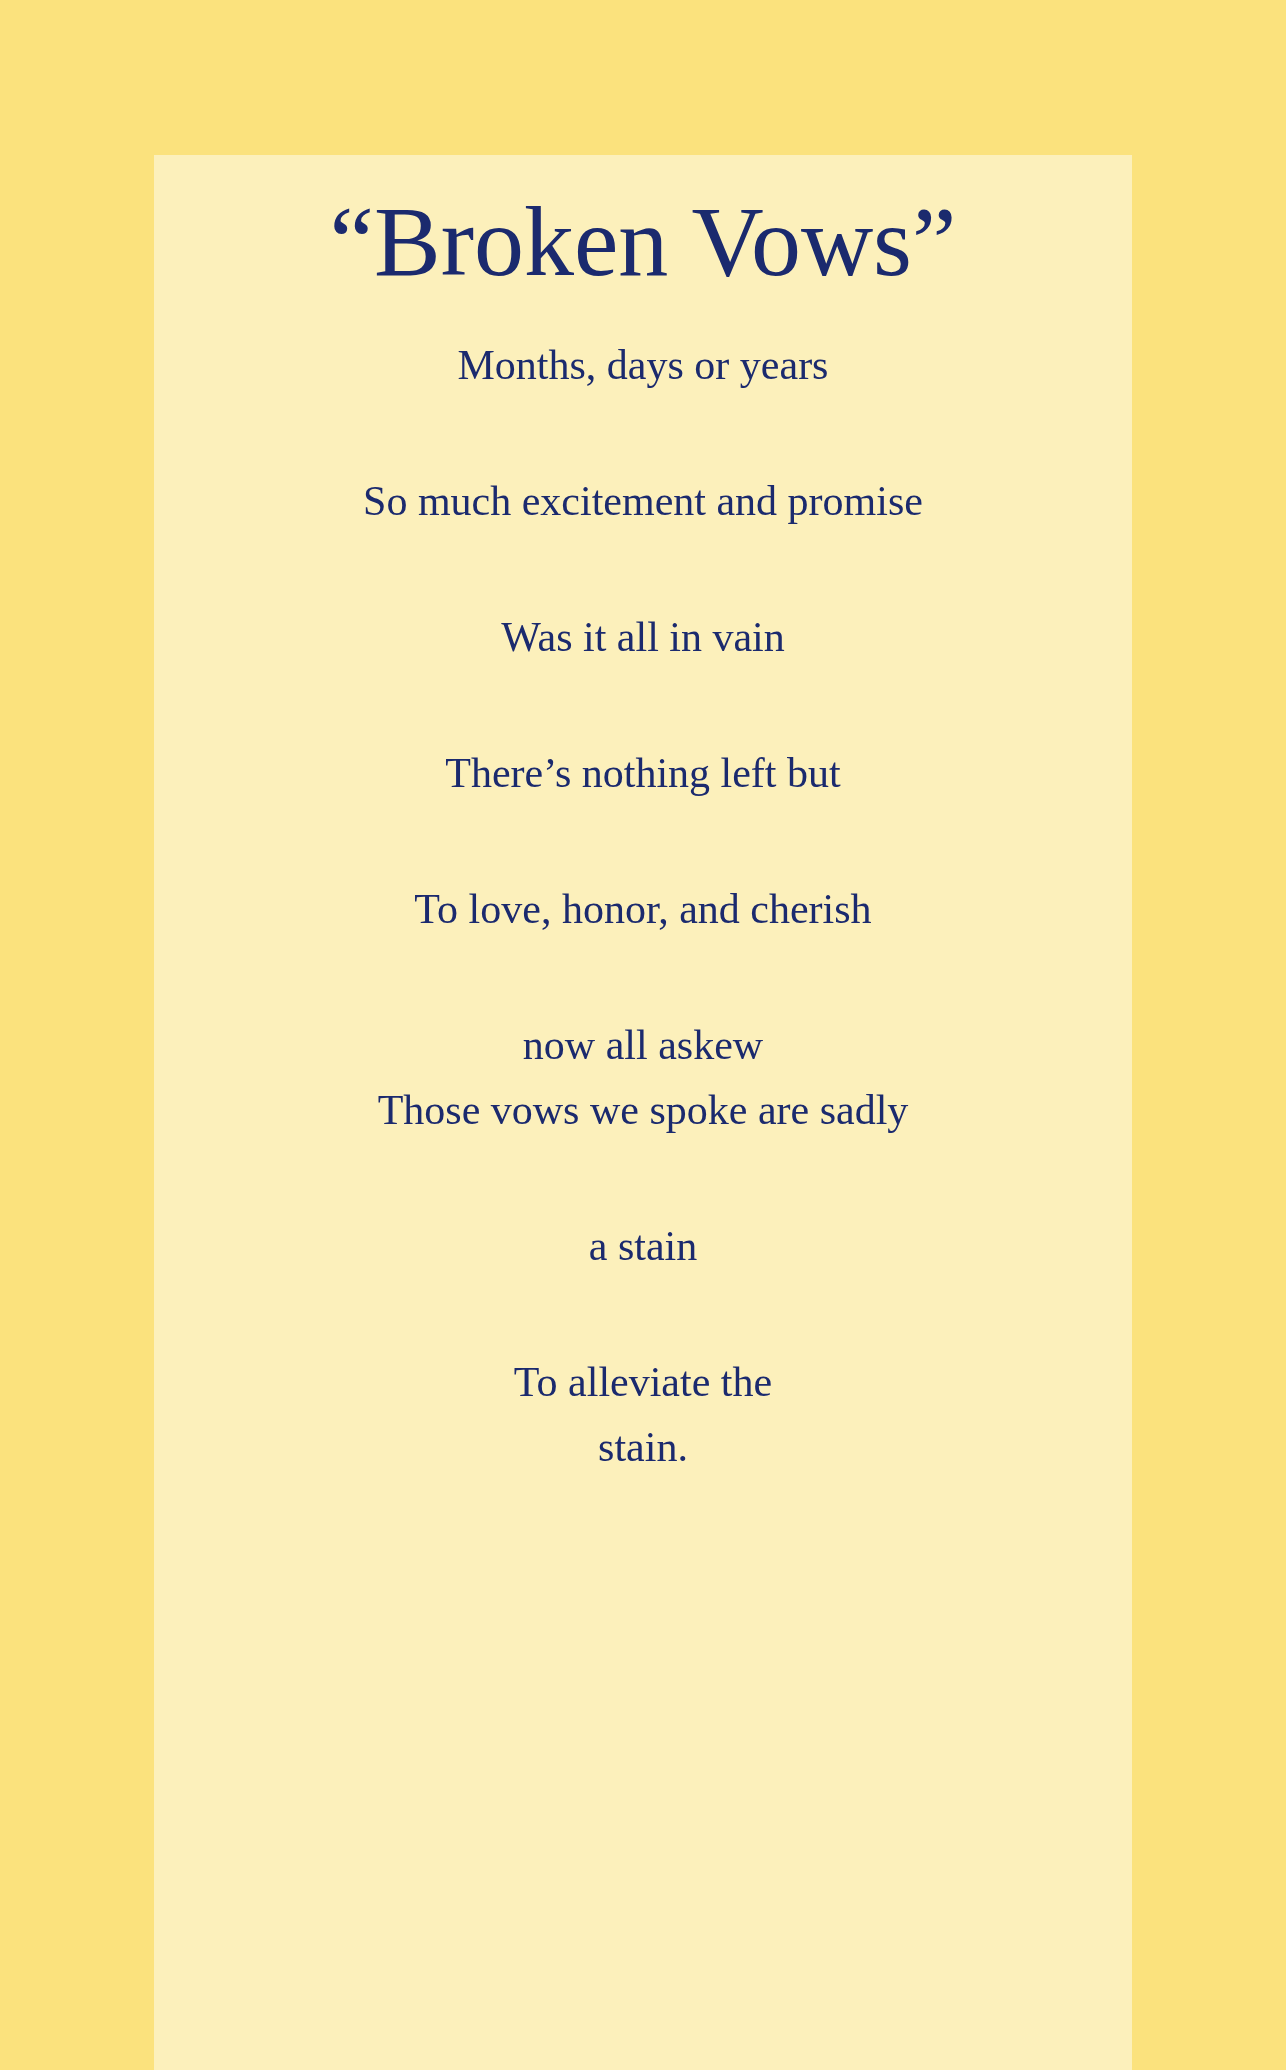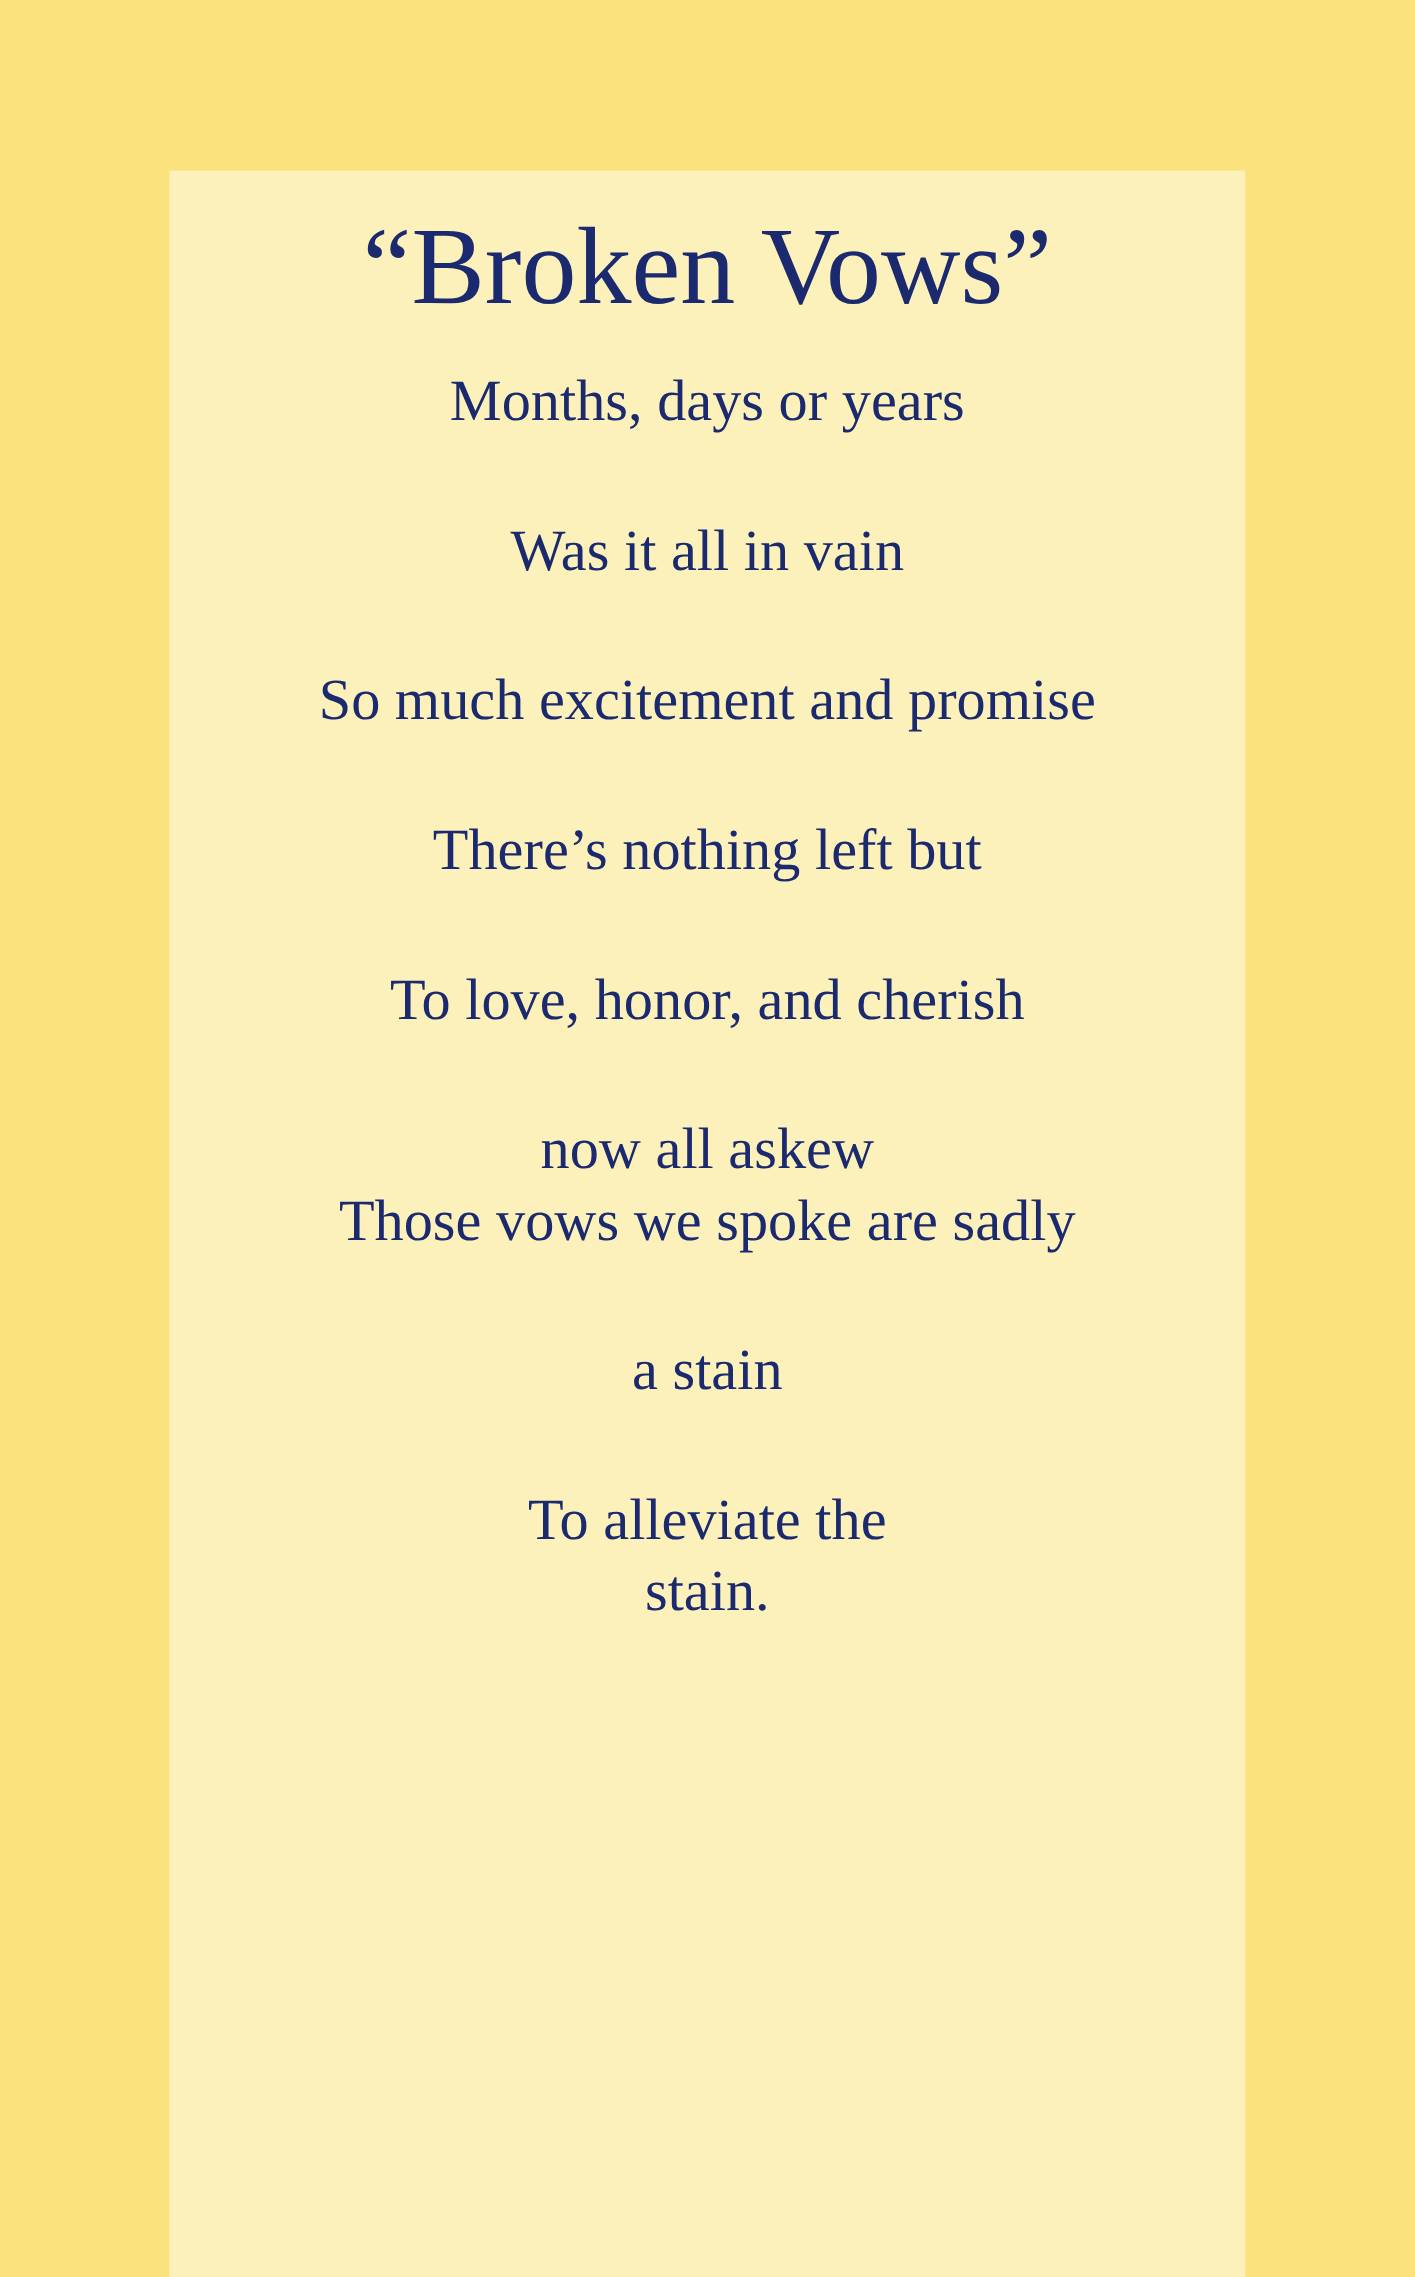--- a/index.html
+++ b/index.html
@@ -29,21 +29,21 @@
     text-align: center;
   }
   .title {
     margin-top: 29px;
     font-size: 100px;
     line-height: 115px;
     font-weight: normal;
     letter-spacing: 0;
   }
   .stanza {
-    font-size: 53px;
+    font-size: 42px;
     line-height: 65px;
     margin-top: 71px;
   }
   .stanza.first {
     margin-top: 34px;
   }
   .line {
     white-space: nowrap;
   }
 </style>
@@ -52,25 +52,25 @@
 
 <div class="panel">
 
   <h1 class="title">“Broken Vows”</h1>
 
   <div class="stanza first">
     <div class="line">Months, days or years</div>
   </div>
 
   <div class="stanza">
-    <div class="line">Was it all in vain</div>
+    <div class="line">So much excitement and promise</div>
   </div>
 
   <div class="stanza">
-    <div class="line">So much excitement and promise</div>
+    <div class="line">Was it all in vain</div>
   </div>
 
   <div class="stanza">
     <div class="line">There’s nothing left but</div>
   </div>
 
   <div class="stanza">
     <div class="line">To love, honor, and cherish</div>
   </div>
 

